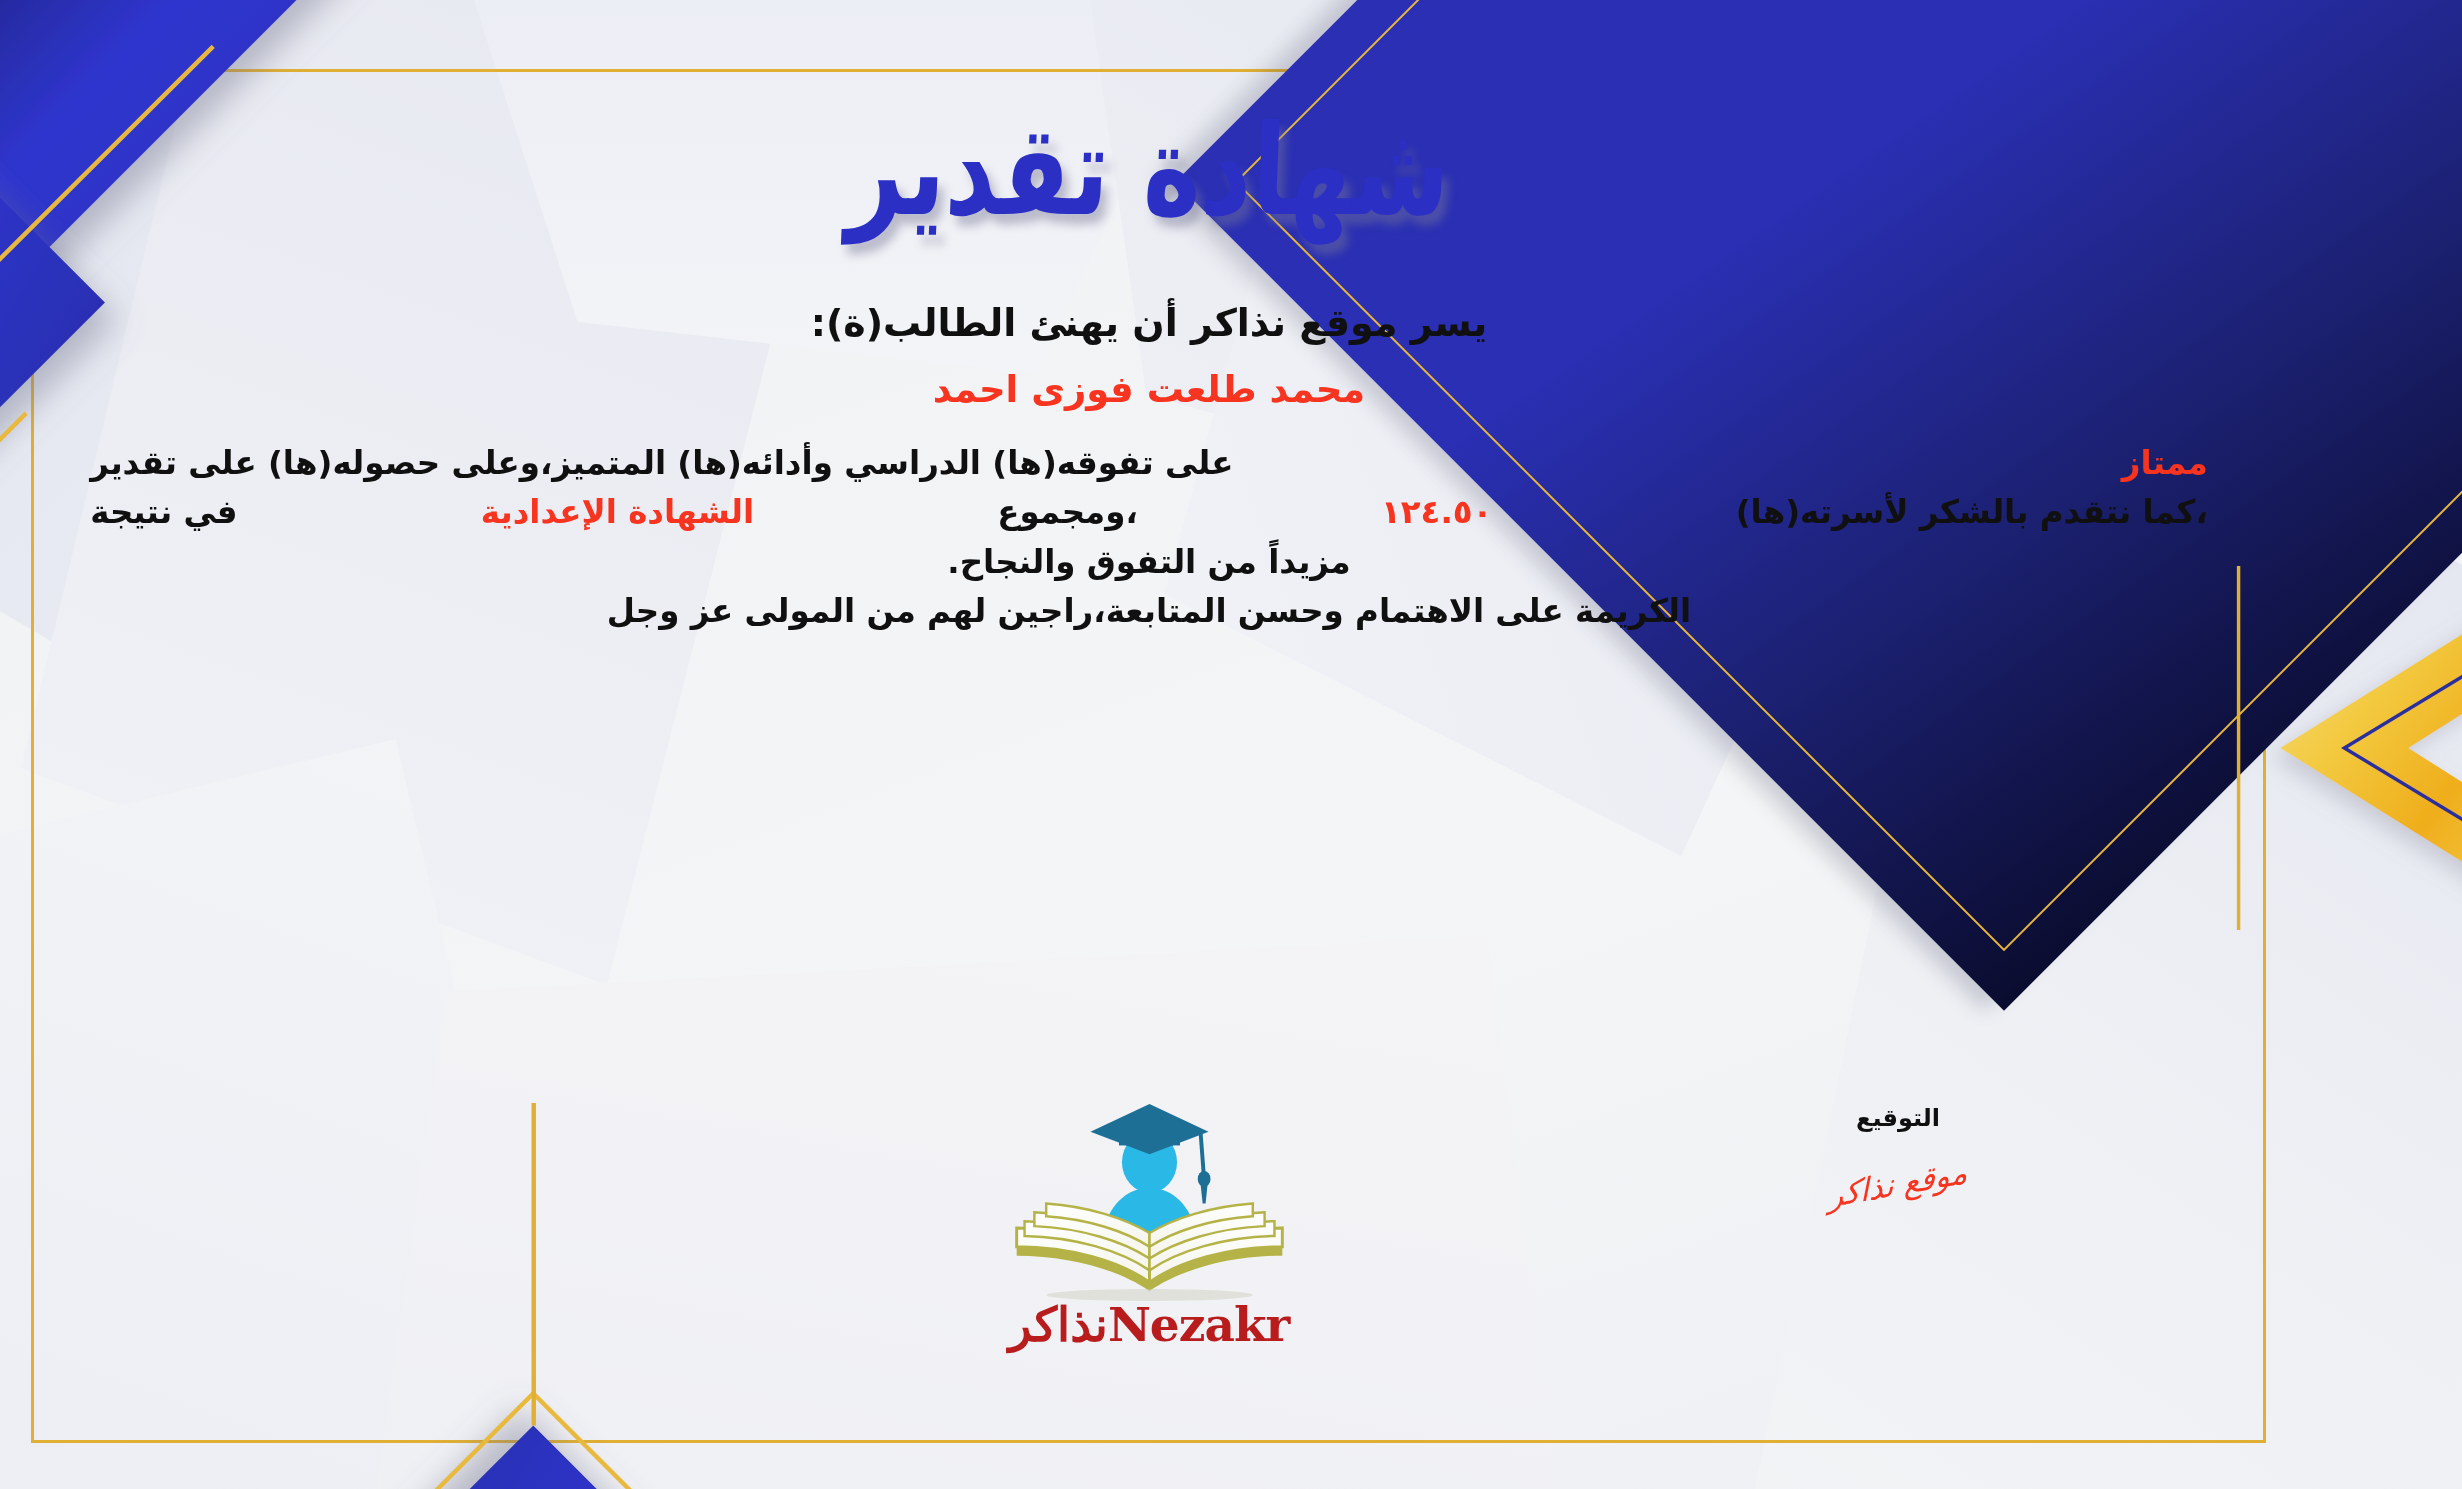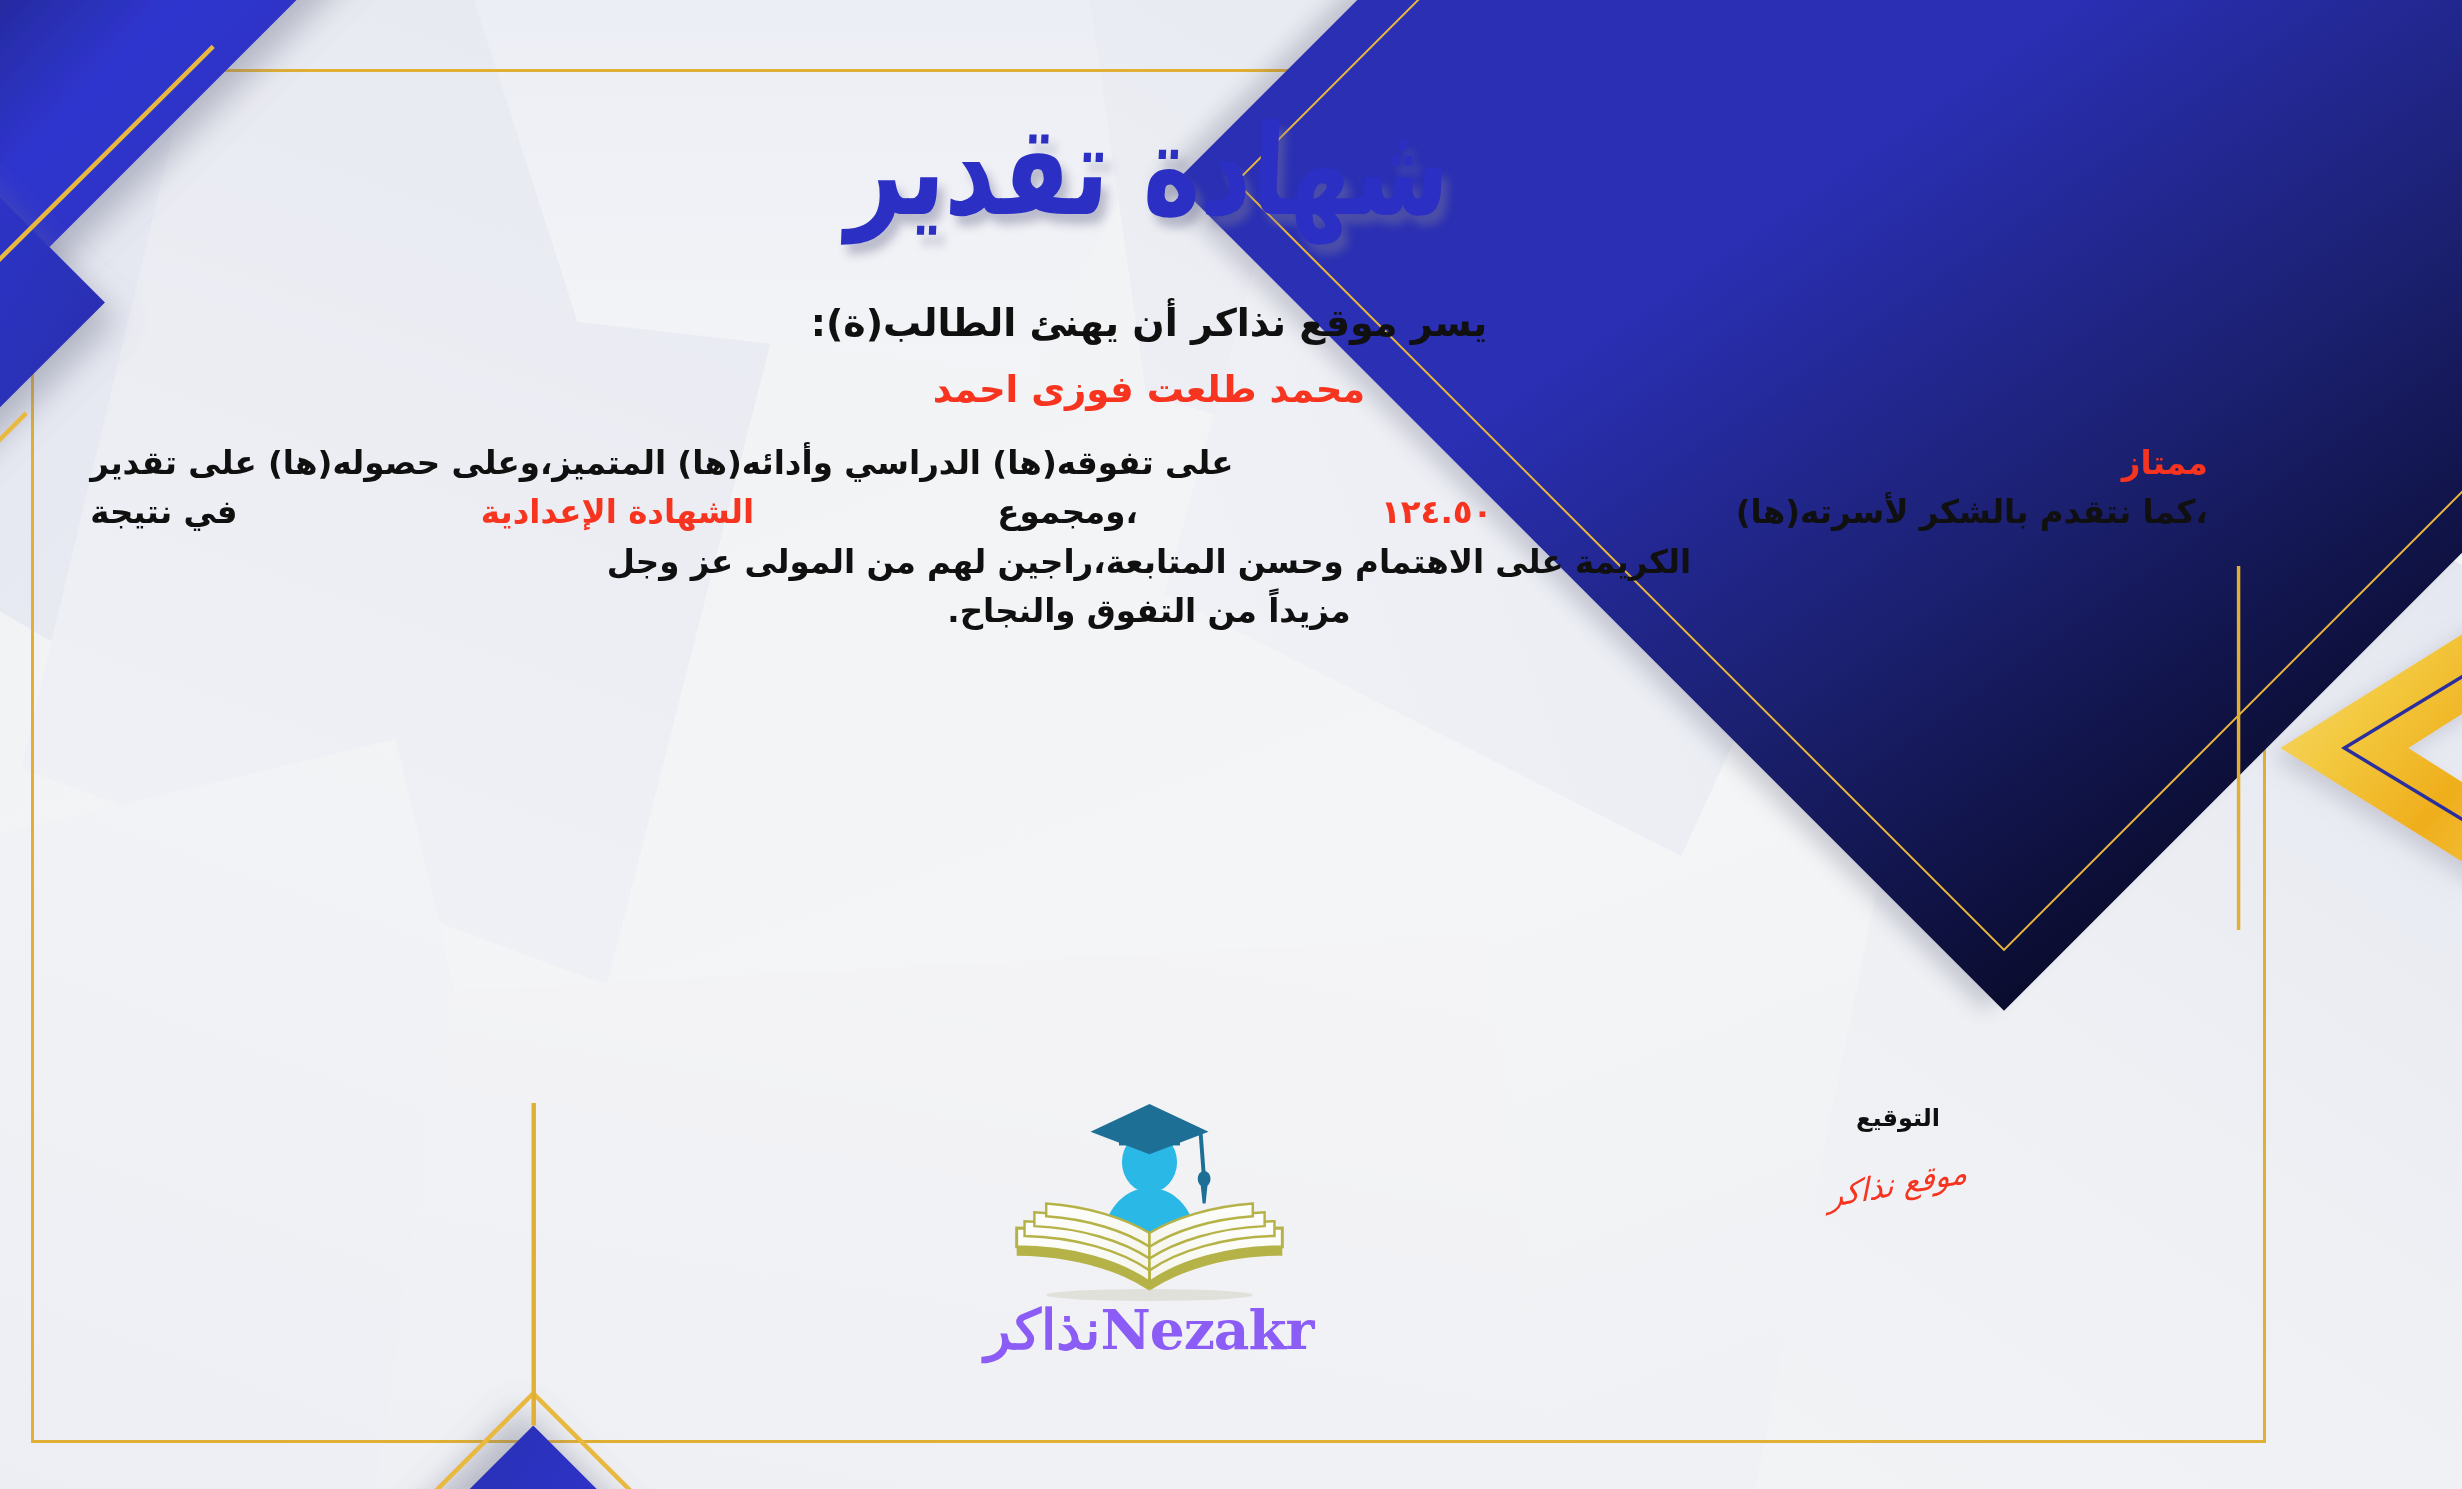--- a/index.html
+++ b/index.html
@@ -172,23 +172,23 @@
   .logo-box {
     position:absolute;
     left:0; right:0; top:-4.9px;
     margin:0 auto;
     width:443px;
     text-align:center;
   }
   .logo-mark { width:305px; height:207px; margin:0 auto; display:block; }
   .logo-text {
     margin-top:-8.9px;
-    font-size:55px;
-    font-weight:700;
-    color:#8b5cf6;
+    font-size:47px;
+    font-weight:700;
+    color:#b91c1c;
     font-family:"DejaVu Serif", serif;
     letter-spacing:-1px;
   }
 </style>
 </head>
 <body>
 
 <div class="certificate">
 
   <div class="bg-base"></div>
@@ -295,23 +295,23 @@
       </span>
 
       <span class="body-line just">
         <span>،كما نتقدم بالشكر لأسرته(ها)</span>
         <span class="hl">١٢٤.٥٠</span>
         <span>،ومجموع</span>
         <span class="hl">الشهادة الإعدادية</span>
         <span>في نتيجة</span>
       </span>
 
+      <span class="body-line">مزيداً من التفوق والنجاح.</span>
+
       <span class="body-line">الكريمة على الاهتمام وحسن المتابعة،راجين لهم من المولى عز وجل</span>
-
-      <span class="body-line">مزيداً من التفوق والنجاح.</span>
     </div>
 
     <div class="footer">
 
       <div class="signature-box">
         <div class="sig-label">التوقيع</div>
         <div class="sig-script">موقع نذاكر</div>
       </div>
 
       <div class="logo-box">

